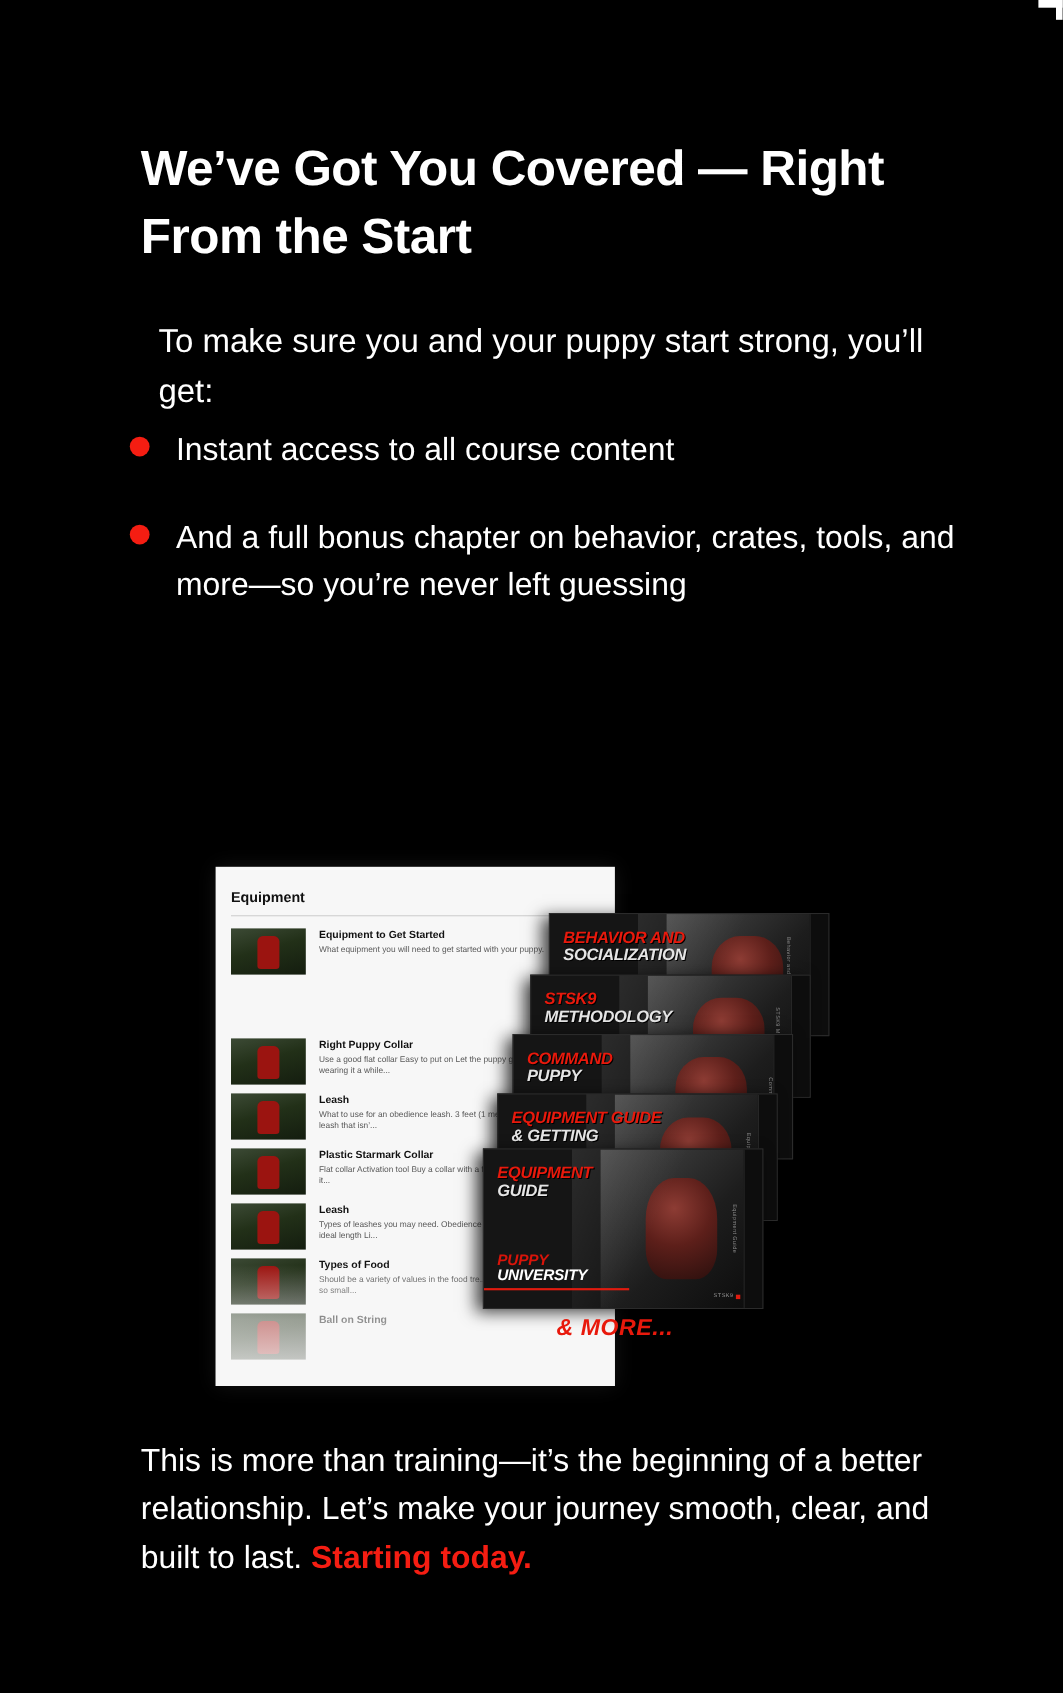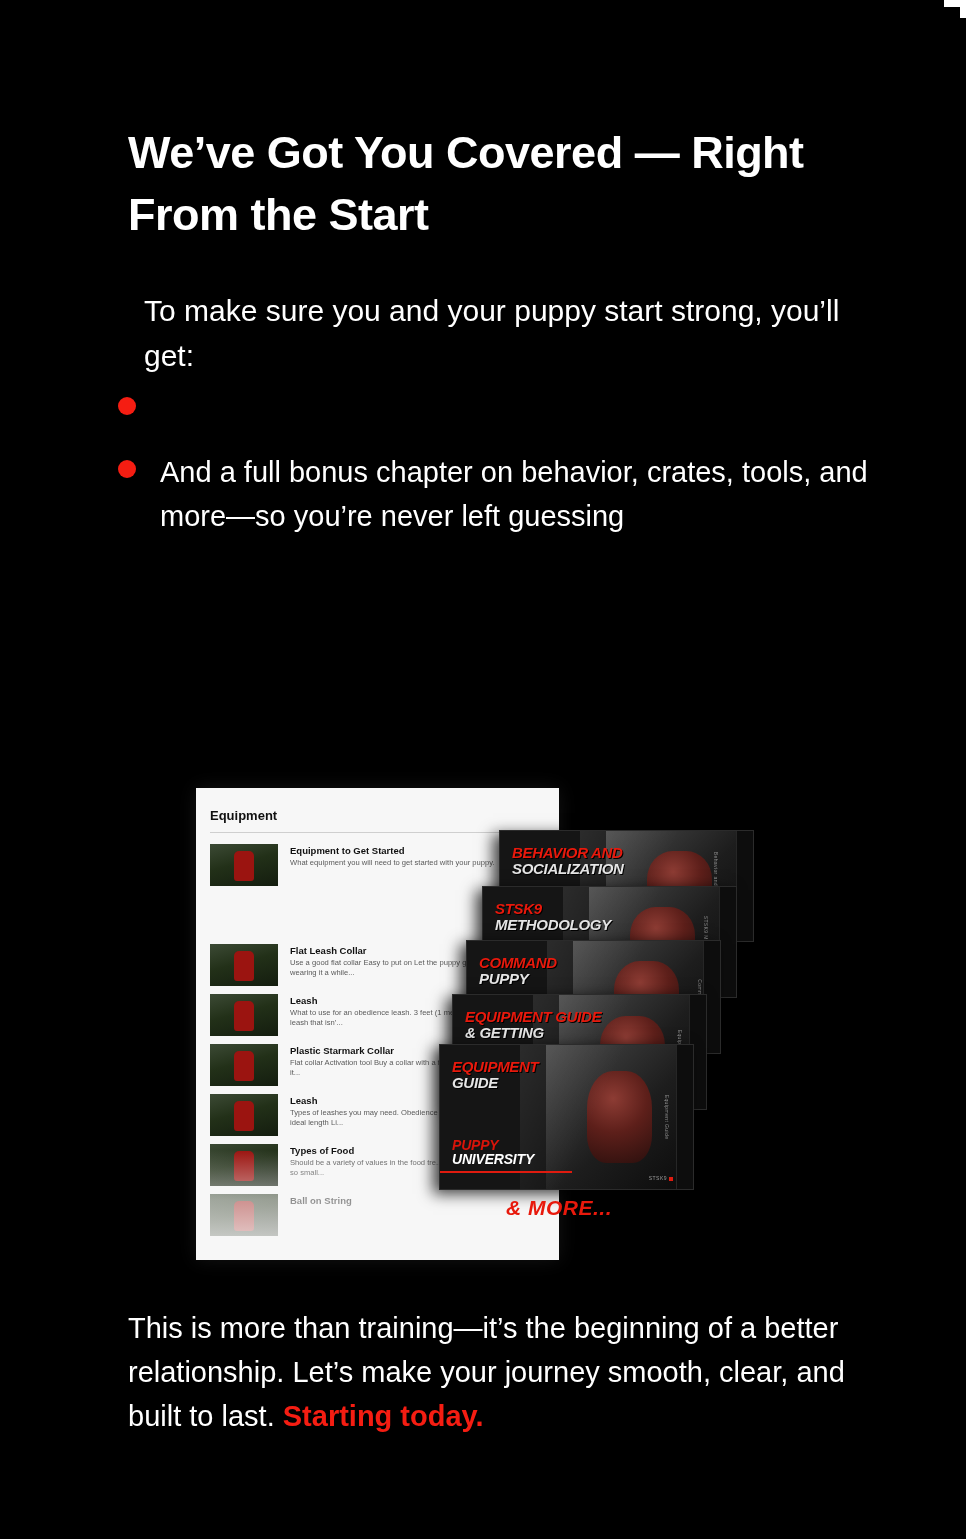--- a/index.html
+++ b/index.html
@@ -328,41 +328,42 @@
   <div class="corner-mark"></div>
   <div class="corner-mark2"></div>
 
   <h1 class="headline">We’ve Got You Covered — Right From the Start</h1>
 
   <p class="intro">To make sure you and your puppy start strong, you’ll get:</p>
 
   <ul class="bullets">
     <li class="bullet-item">
       <span class="bullet-dot"></span>
+      <span class="bullet-text">Instant access to all course content</span>
     </li>
     <li class="bullet-item">
       <span class="bullet-dot"></span>
       <span class="bullet-text">And a full bonus chapter on behavior, crates, tools, and more—so you’re never left guessing</span>
     </li>
   </ul>
 
   <div class="composite">
 
     <div class="doc">
       <div class="doc-title">Equipment</div>
       <div class="doc-rule"></div>
 
       <div class="doc-row" style="top:56px">
         <div class="doc-thumb"></div>
         <div class="doc-rowtitle">Equipment to Get Started</div>
         <div class="doc-rowbody">What equipment you will need to get started with your puppy.</div>
       </div>
       <div class="doc-row" style="top:156px">
         <div class="doc-thumb"></div>
-        <div class="doc-rowtitle">Flat Leash Collar</div>
+        <div class="doc-rowtitle">Right Puppy Collar</div>
         <div class="doc-rowbody">Use a good flat collar Easy to put on Let the puppy get used to the collar by wearing it a while...</div>
       </div>
       <div class="doc-row" style="top:206px">
         <div class="doc-thumb"></div>
         <div class="doc-rowtitle">Leash</div>
         <div class="doc-rowbody">What to use for an obedience leash.  3 feet (1 meter) ideal length Light leash that isn’...</div>
       </div>
       <div class="doc-row" style="top:256px">
         <div class="doc-thumb"></div>
         <div class="doc-rowtitle">Plastic Starmark Collar</div>

